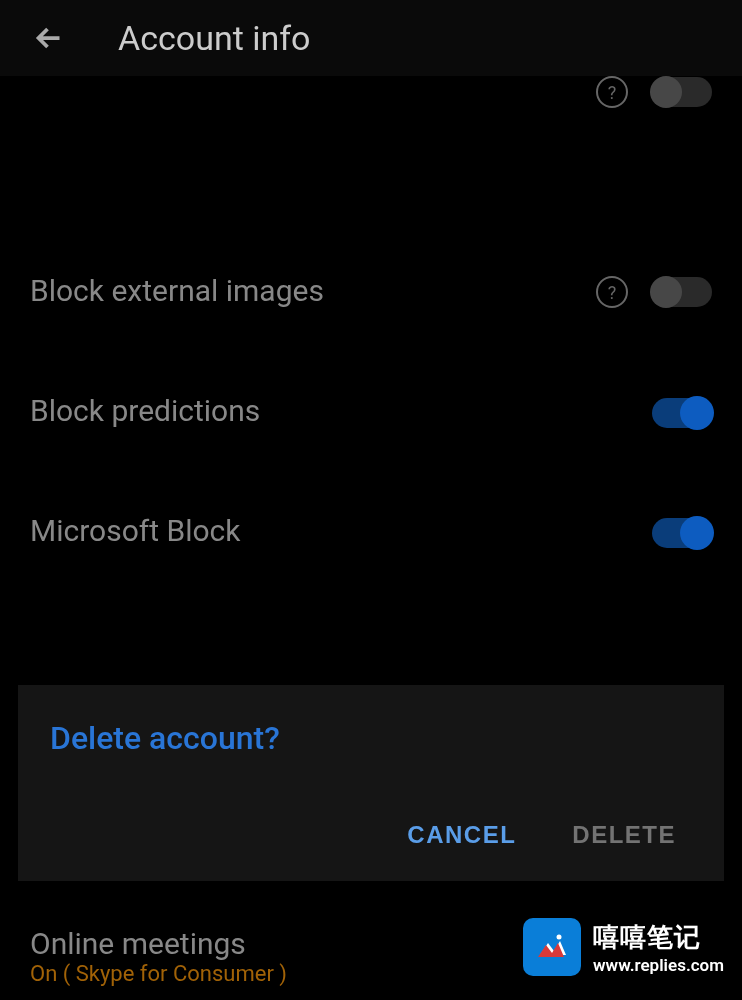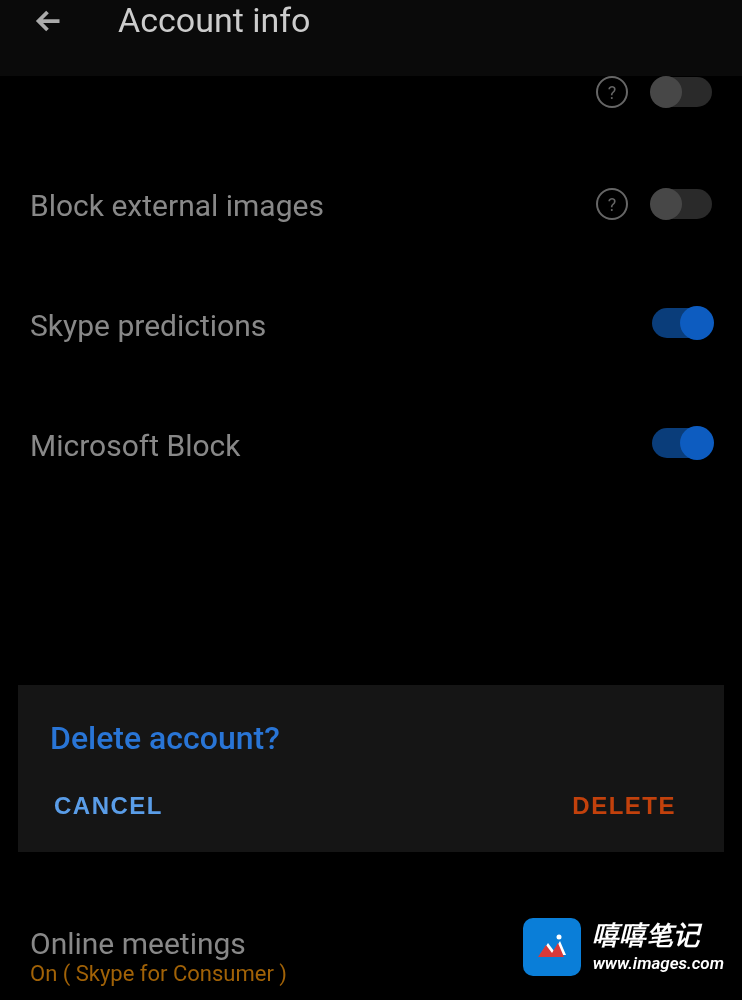--- a/index.html
+++ b/index.html
@@ -15,21 +15,21 @@
       font-family: -apple-system, BlinkMacSystemFont, 'Segoe UI', Roboto, sans-serif;
       color: #aaaaaa;
       overflow: hidden;
       position: relative;
     }
     
     .header {
       background: #0a0a0a;
       height: 76px;
       display: flex;
-      align-items: flex-start;
+      align-items: center;
       padding: 0 28px;
     }
     
     .back-arrow {
       width: 42px;
       height: 42px;
       display: flex;
       align-items: center;
       justify-content: center;
       margin-right: 48px;
@@ -48,21 +48,21 @@
       font-weight: 400;
       color: #cccccc;
     }
     
     .settings-list {
       padding: 0 24px;
     }
     
     .setting-row {
       display: flex;
-      align-items: flex-start;
+      align-items: flex-end;
       justify-content: space-between;
       height: 120px;
       padding: 0 6px;
     }
     
     .setting-row.first {
       height: 40px;
       align-items: flex-start;
     }
     
@@ -134,46 +134,46 @@
       right: 18px;
       background: #151515;
       padding: 34px 32px 24px;
       box-shadow: 0 4px 20px rgba(0,0,0,0.6);
     }
     
     .dialog-title {
       font-size: 32px;
       color: #2975d6;
       font-weight: 500;
-      margin-bottom: 27px;
+      margin-bottom: 56px;
     }
     
     .dialog-buttons {
       display: flex;
-      justify-content: space-between;
+      justify-content: flex-end;
       gap: 48px;
       padding-right: 12px;
     }
     
     .dialog-btn {
       font-size: 24px;
       font-weight: 700;
       letter-spacing: 1.5px;
       background: none;
       border: none;
       cursor: pointer;
       padding: 8px 4px;
     }
     
     .dialog-btn.cancel {
       color: #5a9de8;
     }
     
     .dialog-btn.delete {
-      color: #c2410c;
+      color: #737373;
     }
     
     .bottom-section {
       position: absolute;
       bottom: 14px;
       left: 30px;
     }
     
     .bottom-title {
       font-size: 30px;
@@ -183,23 +183,22 @@
     .bottom-subtitle {
       font-size: 22px;
       color: #a16207;
     }
     
     .watermark {
       position: absolute;
       bottom: 24px;
       right: 18px;
       display: flex;
-      align-items: flex-start;
+      align-items: center;
       gap: 12px;
-      font-style: italic;
     }
     
     .watermark-icon {
       width: 58px;
       height: 58px;
       background: #0a7ed8;
       border-radius: 10px;
       position: relative;
       display: flex;
       align-items: center;
@@ -257,21 +256,21 @@
   <div class="setting-row">
     <div class="setting-label">Block external images</div>
     <div class="setting-controls">
       <div class="help-icon">?</div>
       <div class="toggle off"></div>
     </div>
   </div>
 
 
   <div class="setting-row">
-    <div class="setting-label">Skype predictions</div>
+    <div class="setting-label">Block predictions</div>
     <div class="setting-controls">
       <div class="toggle on"></div>
     </div>
   </div>
 
   <div class="setting-row">
     <div class="setting-label">Microsoft Block</div>
     <div class="setting-controls">
       <div class="toggle on"></div>
     </div>
@@ -295,15 +294,15 @@
 <div class="watermark">
   <div class="watermark-icon">
     <svg viewBox="0 0 40 40">
       <path d="M8 28 L16 16 L22 24 L28 14 L34 28 Z" fill="#ffffff"></path>
       <path d="M6 30 L14 18 L20 26 L26 16 L32 30 Z" fill="#d93939"></path>
       <circle cx="27" cy="10" r="2.5" fill="#ffffff"></circle>
     </svg>
   </div>
   <div class="watermark-text">
     <div class="watermark-cn">嘻嘻笔记</div>
-    <div class="watermark-url">www.images.com</div>
+    <div class="watermark-url">www.replies.com</div>
   </div>
 </div>
 
 </body></html>

